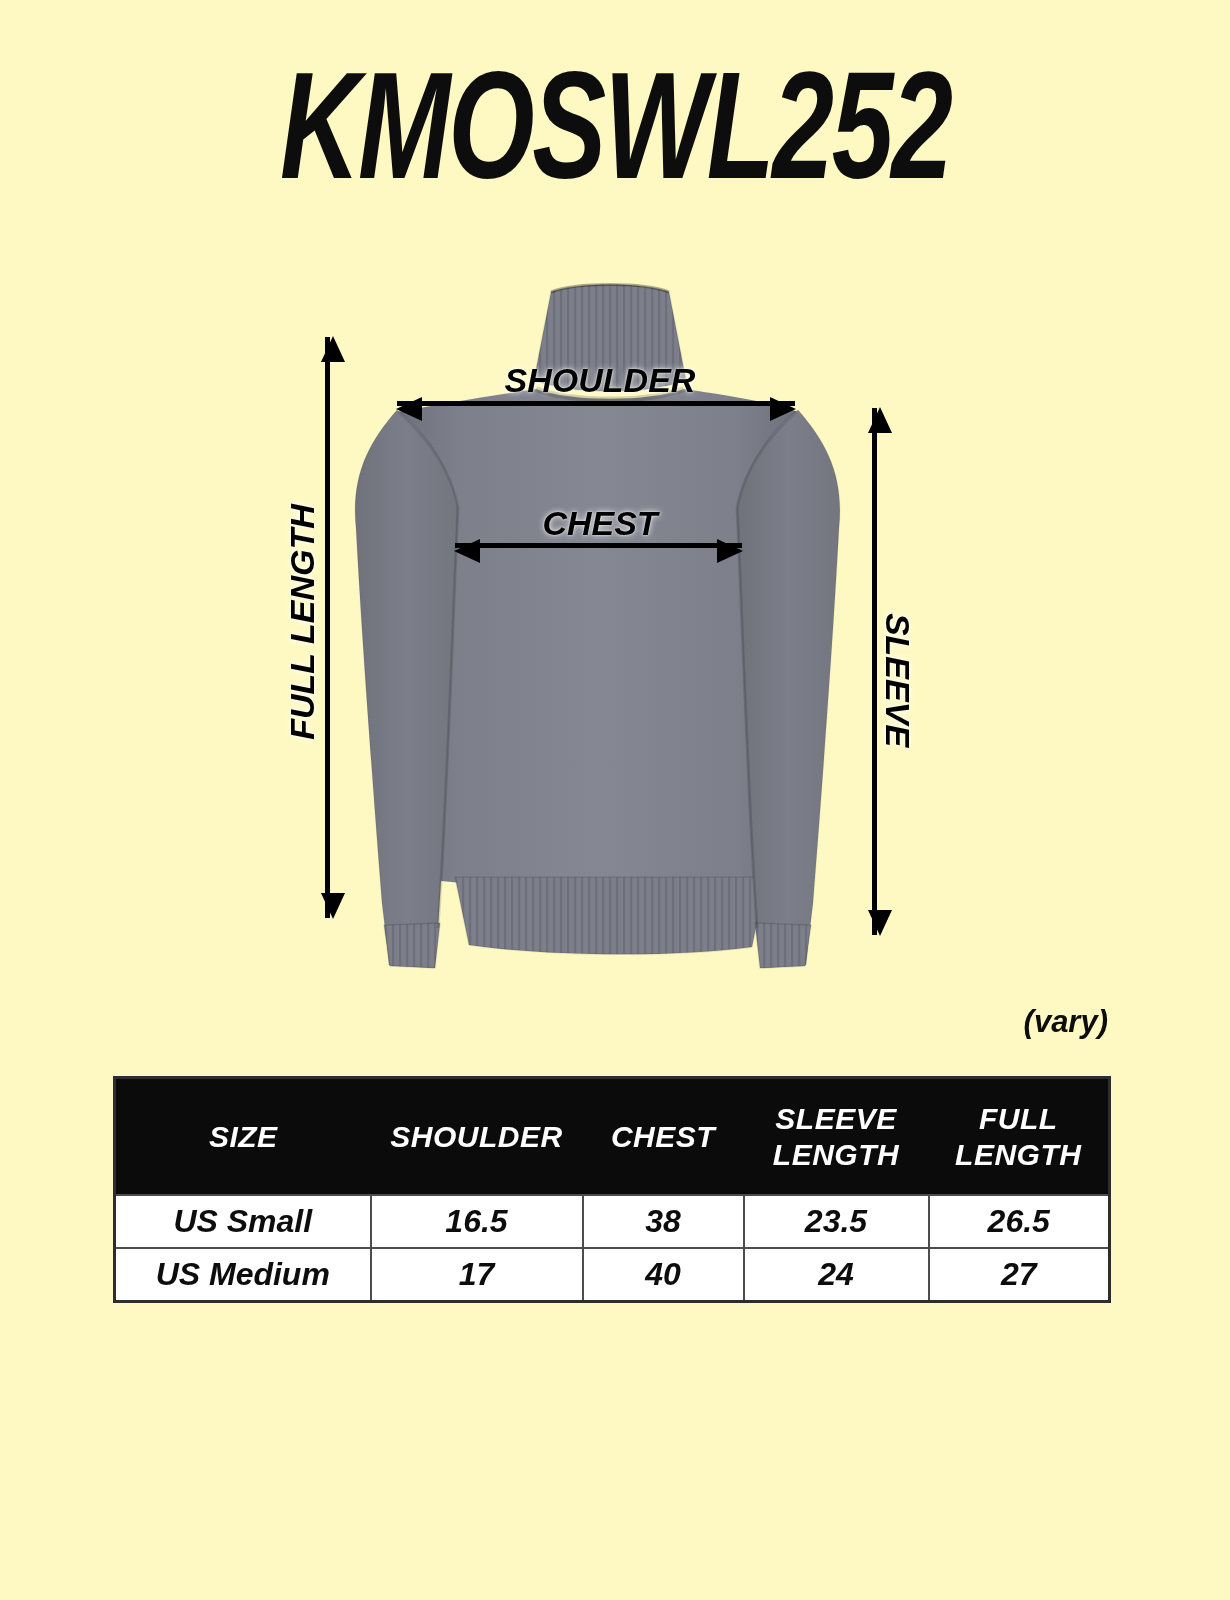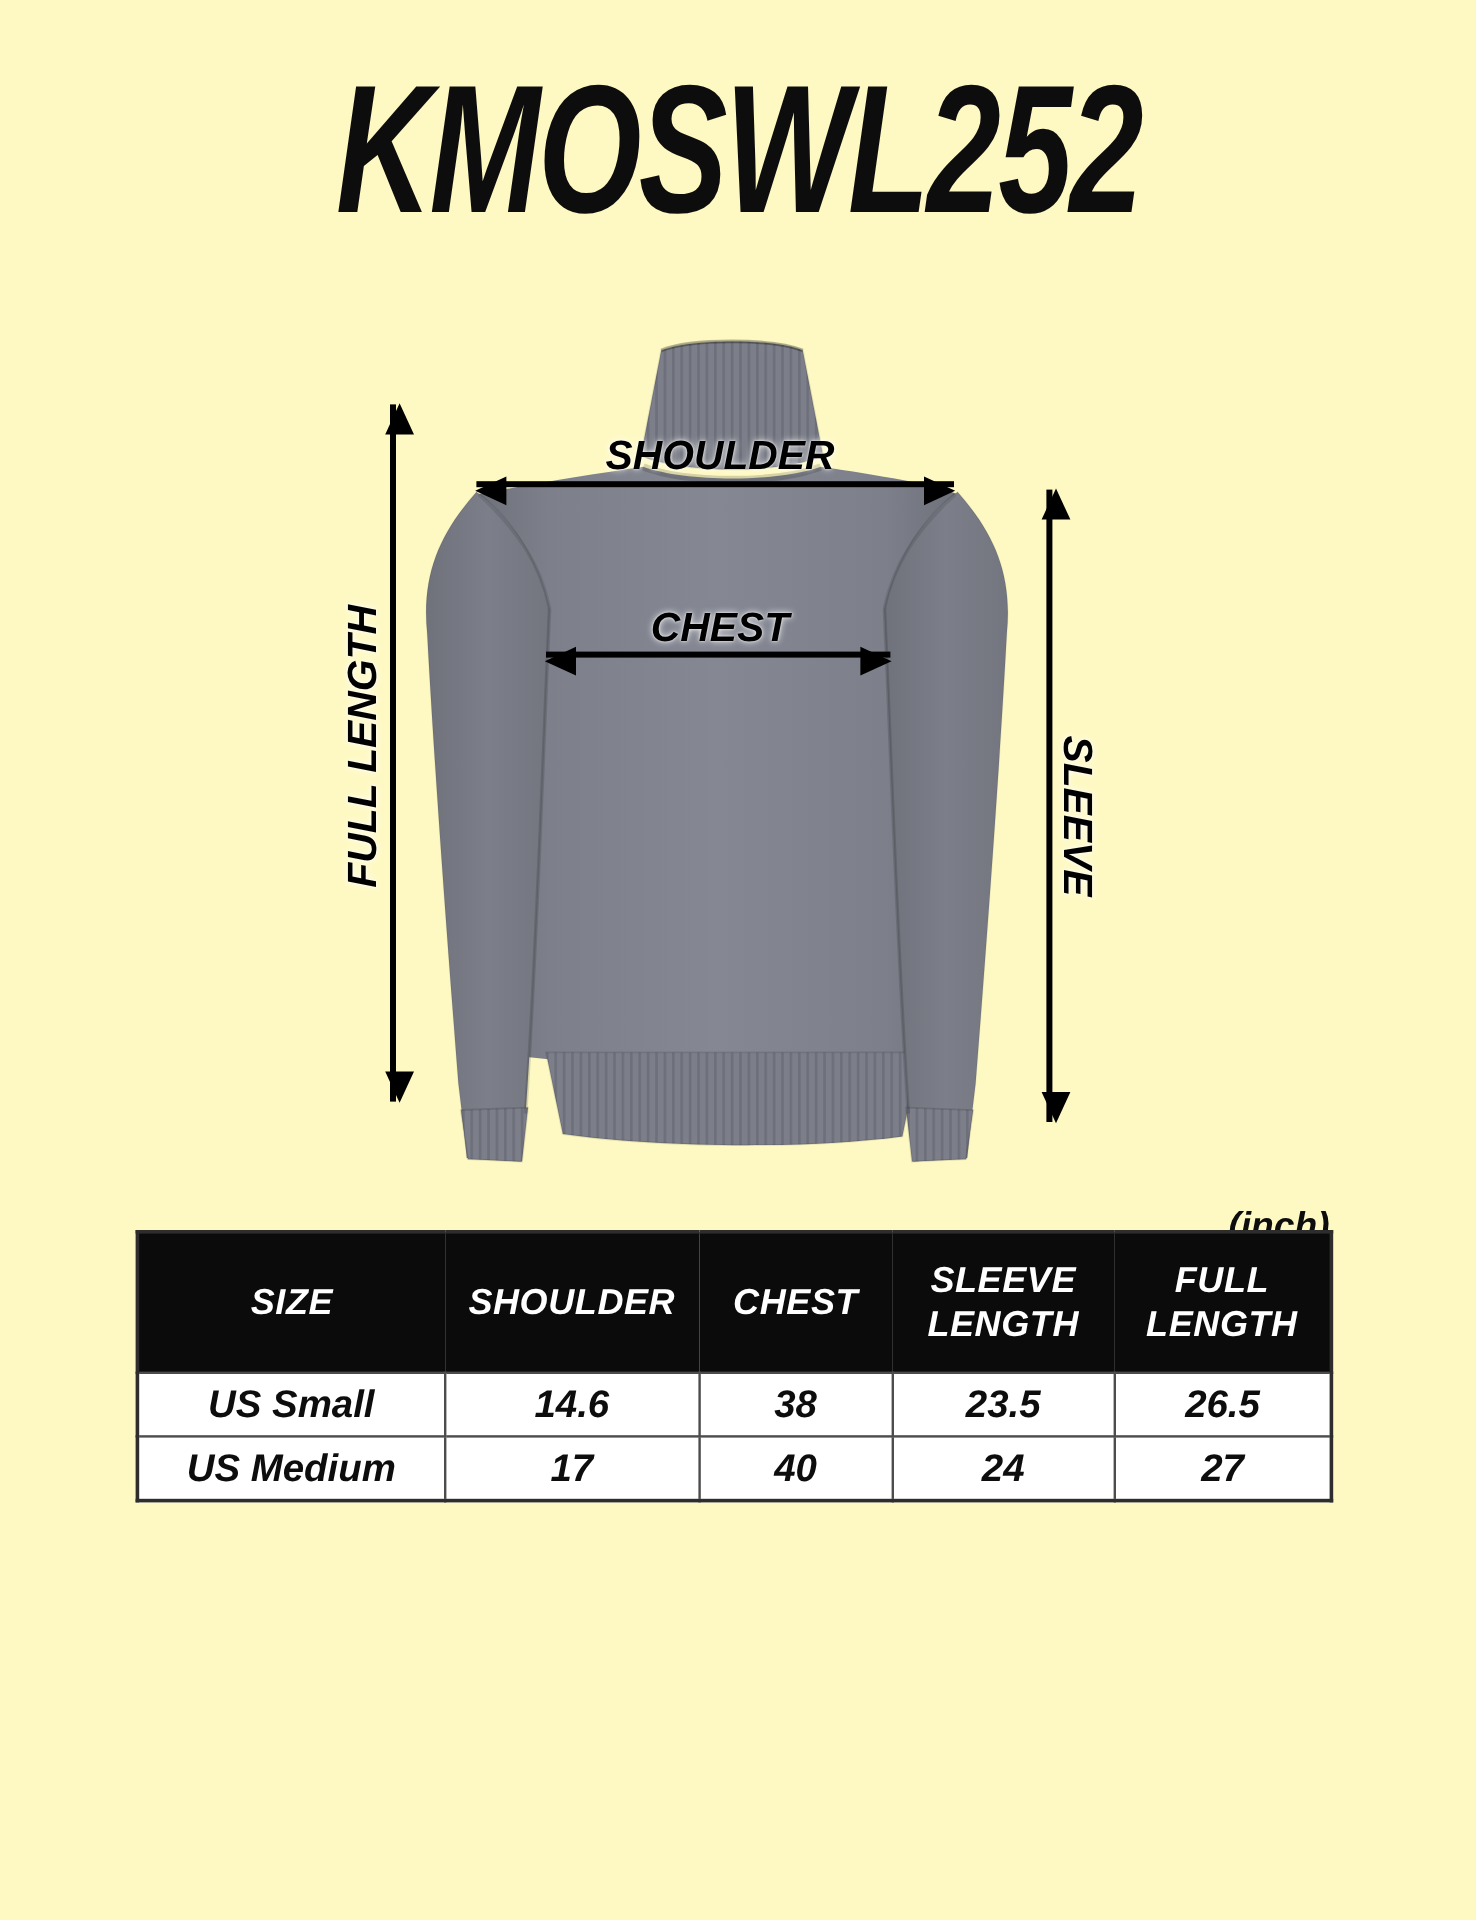--- a/index.html
+++ b/index.html
@@ -51,21 +51,21 @@
   .unit-label {
     position:absolute; right:122px; top:1004px;
     font-size:31px; font-weight:bold; color:#0d0d0d;
   }
   .footnote {
     position:absolute; right:122px; top:1506px; text-align:right;
     font-size:31px; font-weight:bold; color:#101010;
   }
 
   
-  .table-wrap { position:absolute; left:113px; top:1025px; }
+  .table-wrap { position:absolute; left:113px; top:1076px; }
   table.size-table {
     width:995px; border-collapse:collapse; table-layout:fixed;
     border:3px solid #2d2d2d; background:#fff;
   }
   table.size-table th {
     background:#0b0b0b; color:#ffffff; font-size:30px; font-weight:bold;
     height:115px; line-height:1.18; padding:0 6px; border:0;
     text-align:center; vertical-align:middle; letter-spacing:.5px;
   }
   table.size-table td {
@@ -136,21 +136,21 @@
     <div class="meas-label" style="left:450px; top:363px; width:300px;">SHOULDER</div>
     <div class="h-arrow" style="left:397px; top:401px; width:398px;"></div>
 
     <div class="meas-label" style="left:450px; top:506px; width:300px;">CHEST</div>
     <div class="h-arrow" style="left:455px; top:543px; width:287px;"></div>
 
     <div class="v-arrow" style="left:872px; top:408px; height:527px;"></div>
     <div class="meas-label rot-cw" style="left:797px; top:662px; width:200px; height:36px;">SLEEVE</div>
   </div>
 
-  <div class="unit-label">(inch)</div>
+  <div class="unit-label">(vary)</div>
 
   <div class="table-wrap">
     <table class="size-table">
       <colgroup>
         <col style="width:256px">
           <col style="width:212px">
           <col style="width:161px">
         <col style="width:185px">
           <col style="width:181px">
       </colgroup>
@@ -159,21 +159,21 @@
           <th>SIZE</th>
           <th>SHOULDER</th>
           <th>CHEST</th>
           <th>SLEEVE LENGTH</th>
           <th>FULL LENGTH</th>
         </tr>
       </thead>
       <tbody>
           <tr>
             <td>US Small</td>
-            <td>14.6</td>
+            <td>16.5</td>
             <td>38</td>
             <td>23.5</td>
             <td>26.5</td>
           </tr>
           <tr>
             <td>US Medium</td>
             <td>17</td>
             <td>40</td>
             <td>24</td>
             <td>27</td>

